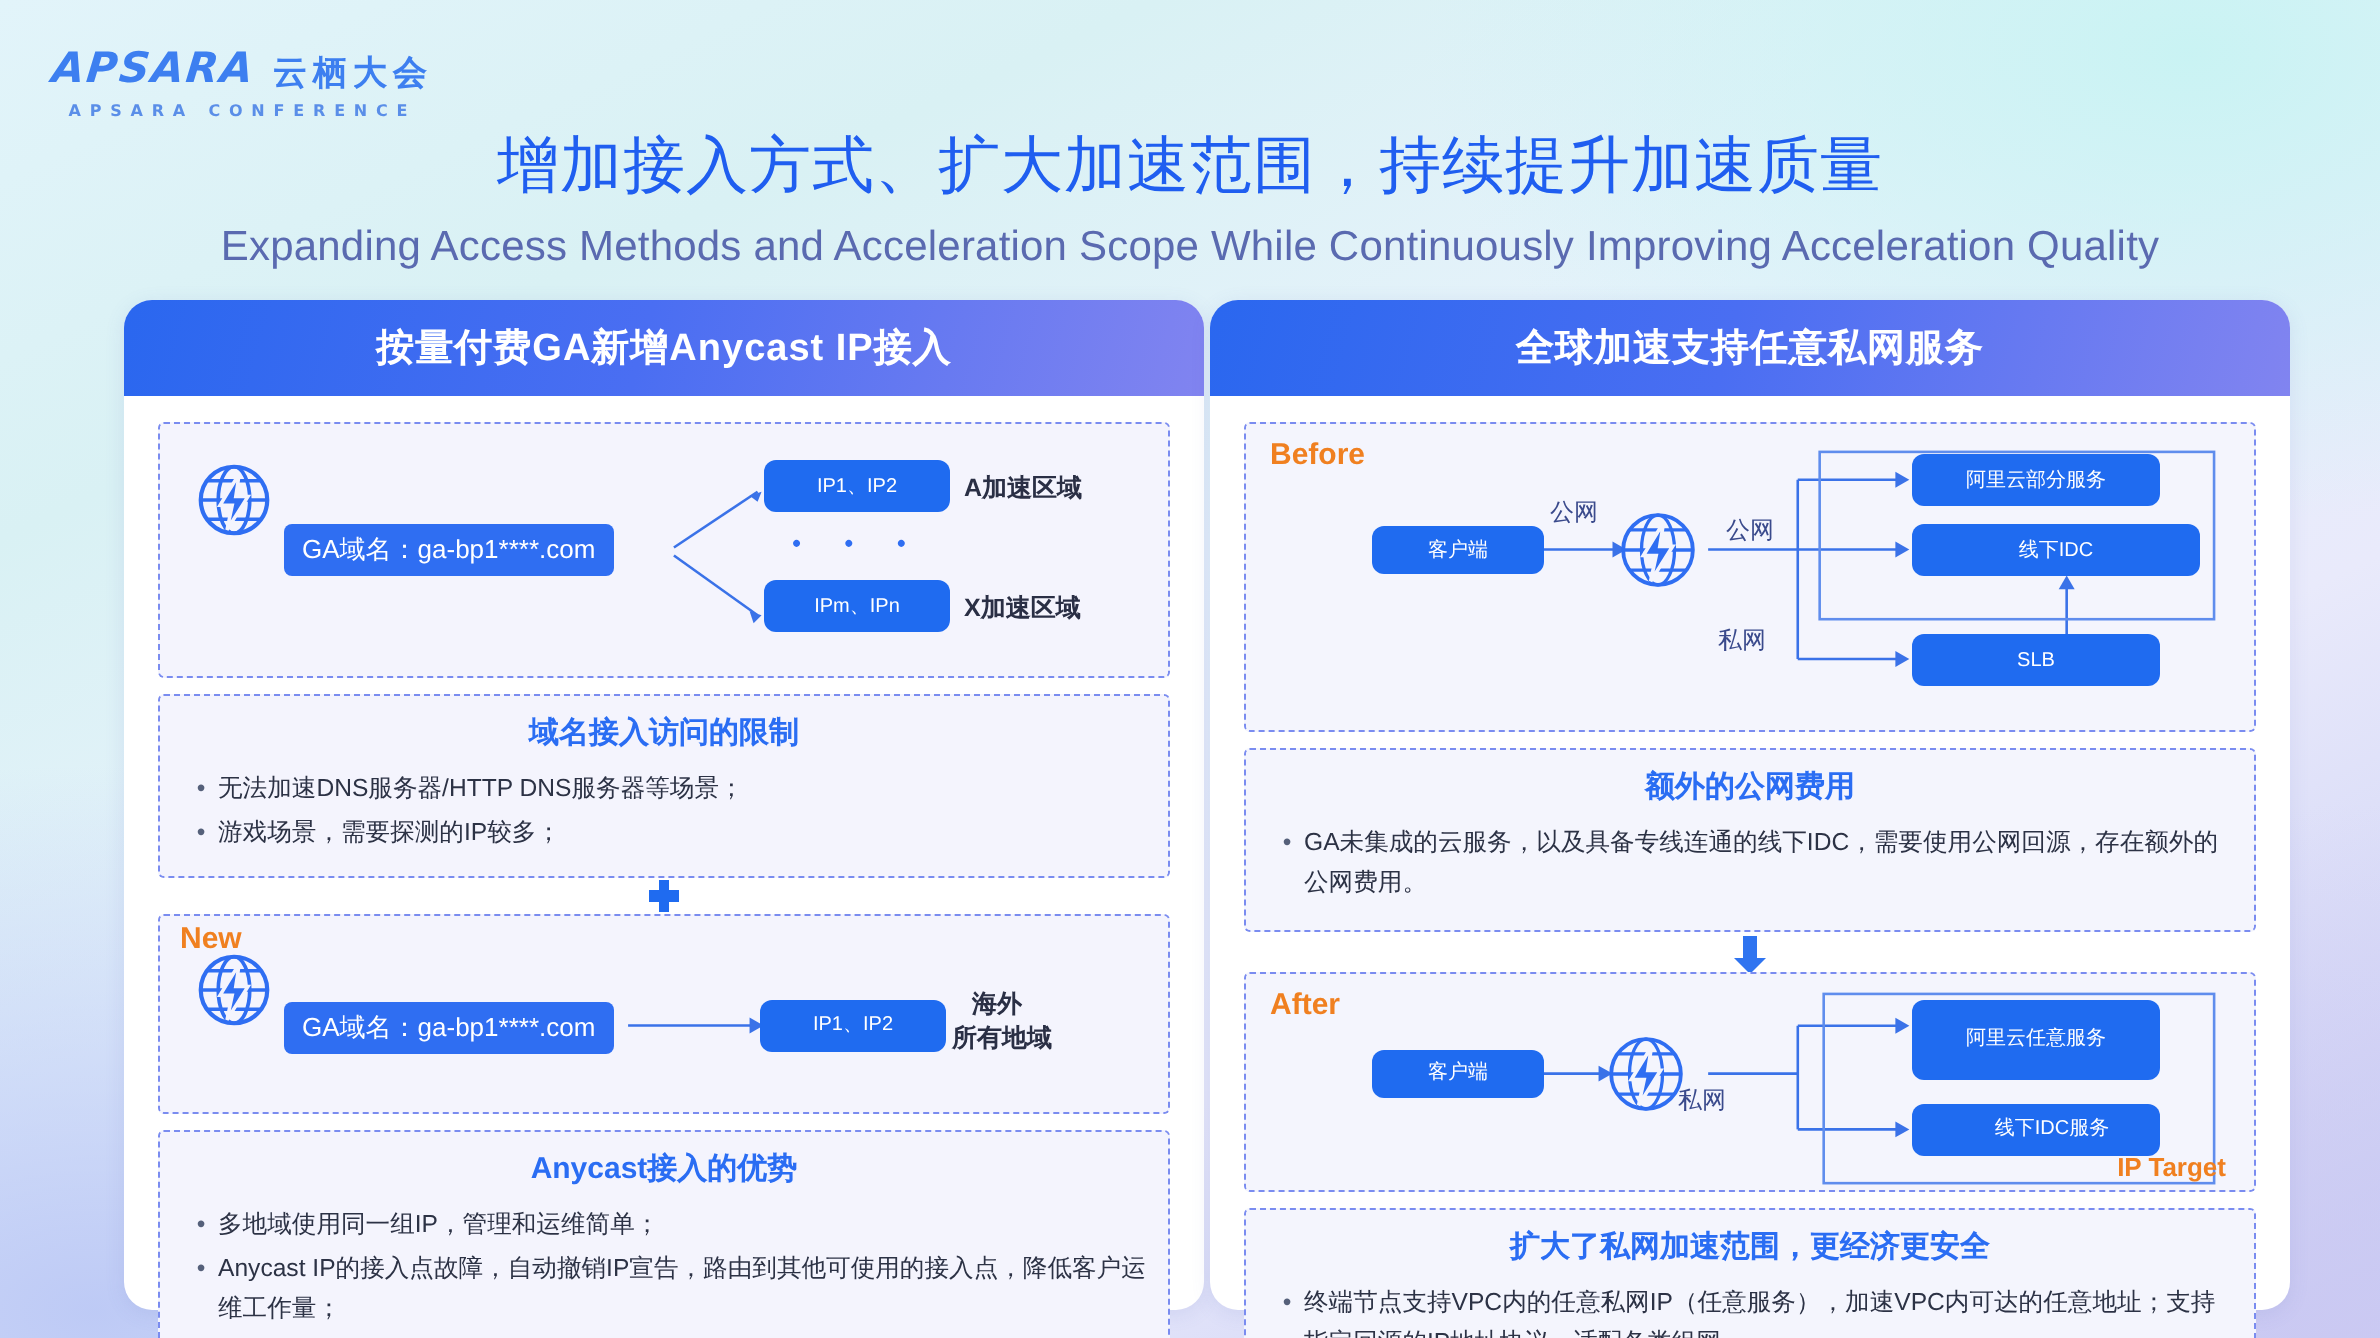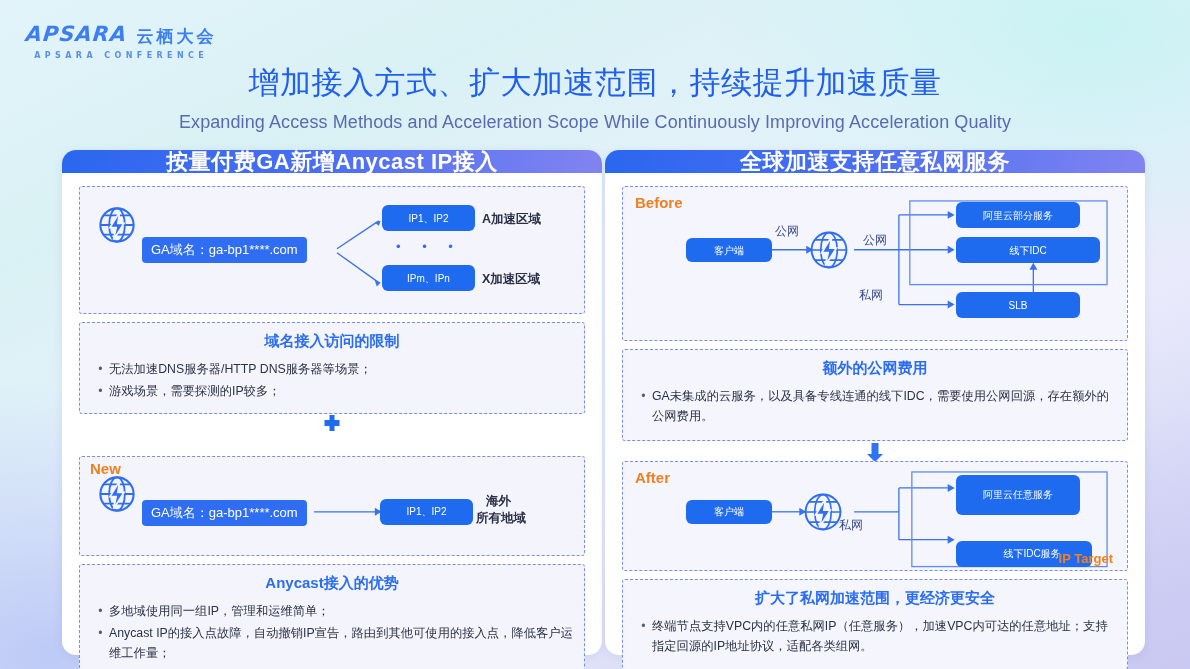--- a/index.html
+++ b/index.html
@@ -37,36 +37,36 @@
     letter-spacing: 4.4px; margin-top: 6px; text-align: center;
   }
 
   
   .title {
     position: absolute; top: 62px; left: 0; width: 1190px; text-align: center;
     font-size: 31px; font-weight: normal; color: #1f5ef0; letter-spacing: 0.5px;
   }
   .subtitle {
     position: absolute; top: 112px; left: 0; width: 1190px; text-align: center;
-    font-size: 18px; color: #5a6ab0; letter-spacing: 0.1px;
+    font-size: 21px; color: #5a6ab0; letter-spacing: 0.1px;
   }
 
   
   .panel {
     position: absolute; top: 150px; width: 540px; height: 505px;
     background: #ffffff; border-radius: 14px;
     box-shadow: 0 2px 10px rgba(90,110,190,0.12);
   }
   #panel-left  { left: 62px; }
   #panel-right { left: 605px; }
   .panel-header {
-    height: 23px; border-radius: 14px 14px 0 0;
+    height: 48px; border-radius: 14px 14px 0 0;
     background: linear-gradient(105deg, #2a67ef 0%, #4a6ef2 48%, #8184f0 100%);
     display: flex; align-items: center; justify-content: center;
-    color: #fff; font-size: 22px; font-weight: bold; letter-spacing: 0.5px;
+    color: #fff; font-size: 19px; font-weight: bold; letter-spacing: 0.5px;
   }
   .panel-body { padding: 13px 17px 10px 17px; }
 
   
   .dbox {
     border: 1.4px dashed #7a8cf0; background: #f4f4fd;
     border-radius: 3px; position: relative;
   }
   .dbox.rb { background: #f4f5fd; }
 
@@ -177,21 +177,21 @@
     </div>
 
     <div style="position:relative;height:18px;">
       <span class="plus-connector" style="top:1px;">
         <svg width="20" height="17" viewBox="0 0 20 17">
           <path d="M7.5 0 h5 v5 h5 v6 h-5 v5 h-5 v-5 h-5 v-6 h5 z" fill="#1f6bf0"></path>
         </svg>
       </span>
     </div>
 
-    <div class="dbox" style="height:100px;margin-top:24px;">
+    <div class="dbox" style="height:100px;">
       <div class="badge-new">New</div>
       <svg class="svg-layer" viewBox="0 0 506 100">
         <line x1="235" y1="55" x2="297" y2="55" stroke="#3a72e8" stroke-width="1.3"></line>
         <path d="M296 51 l7 4 -7 4 z" fill="#3a72e8"></path>
       </svg>
       <span style="position:absolute;left:16px;top:16px;">
         <svg width="42" height="42" viewBox="0 0 48 48" class="globe">
           <circle cx="24" cy="24" r="19" fill="none" stroke="#2f6ef2" stroke-width="2.4"></circle>
           <ellipse cx="24" cy="24" rx="9" ry="19" fill="none" stroke="#2f6ef2" stroke-width="2.1"></ellipse>
           <line x1="5" y1="24" x2="43" y2="24" stroke="#2f6ef2" stroke-width="2.1"></line>
@@ -305,21 +305,21 @@
         <svg width="44" height="44" viewBox="0 0 48 48" class="globe">
           <circle cx="24" cy="24" r="19" fill="none" stroke="#2f6ef2" stroke-width="2.1"></circle>
           <ellipse cx="24" cy="24" rx="9" ry="19" fill="none" stroke="#2f6ef2" stroke-width="1.8"></ellipse>
           <line x1="5" y1="24" x2="43" y2="24" stroke="#2f6ef2" stroke-width="1.8"></line>
           <path d="M8.5 13 H39.5 M8.5 35 H39.5" stroke="#2f6ef2" stroke-width="1.8" fill="none"></path>
           <path d="M27 9 L16 27 L23 27 L20 41 L32 22 L25 22 Z" fill="#2f6ef2" stroke="#f4f5fd" stroke-width="2"></path>
         </svg>
       </span>
       <div class="netlabel" style="position:absolute;left:216px;top:55px;">私网</div>
       <div class="node" style="position:absolute;left:333px;top:13px;width:124px;height:40px;">阿里云任意服务</div>
-      <div class="node" style="position:absolute;left:333px;top:79px;width:136px;height:26px;padding-left:16px;">线下IDC服务</div>
+      <div class="node" style="position:absolute;left:333px;top:65px;width:124px;height:26px;padding-left:16px;">线下IDC服务</div>
       <div class="iptarget">IP Target</div>
     </div>
 
     <div class="dbox rb" style="margin-top:8px;padding:9px 4px 11px 4px;">
       <div class="sechead">扩大了私网加速范围，更经济更安全</div>
       <div class="bullets">
         <div class="bullet">
           <span class="dot">•</span>
           <span class="txt">终端节点支持VPC内的任意私网IP（任意服务），加速VPC内可达的任意地址；支持指定回源的IP地址协议，适配各类组网。</span>
         </div>

